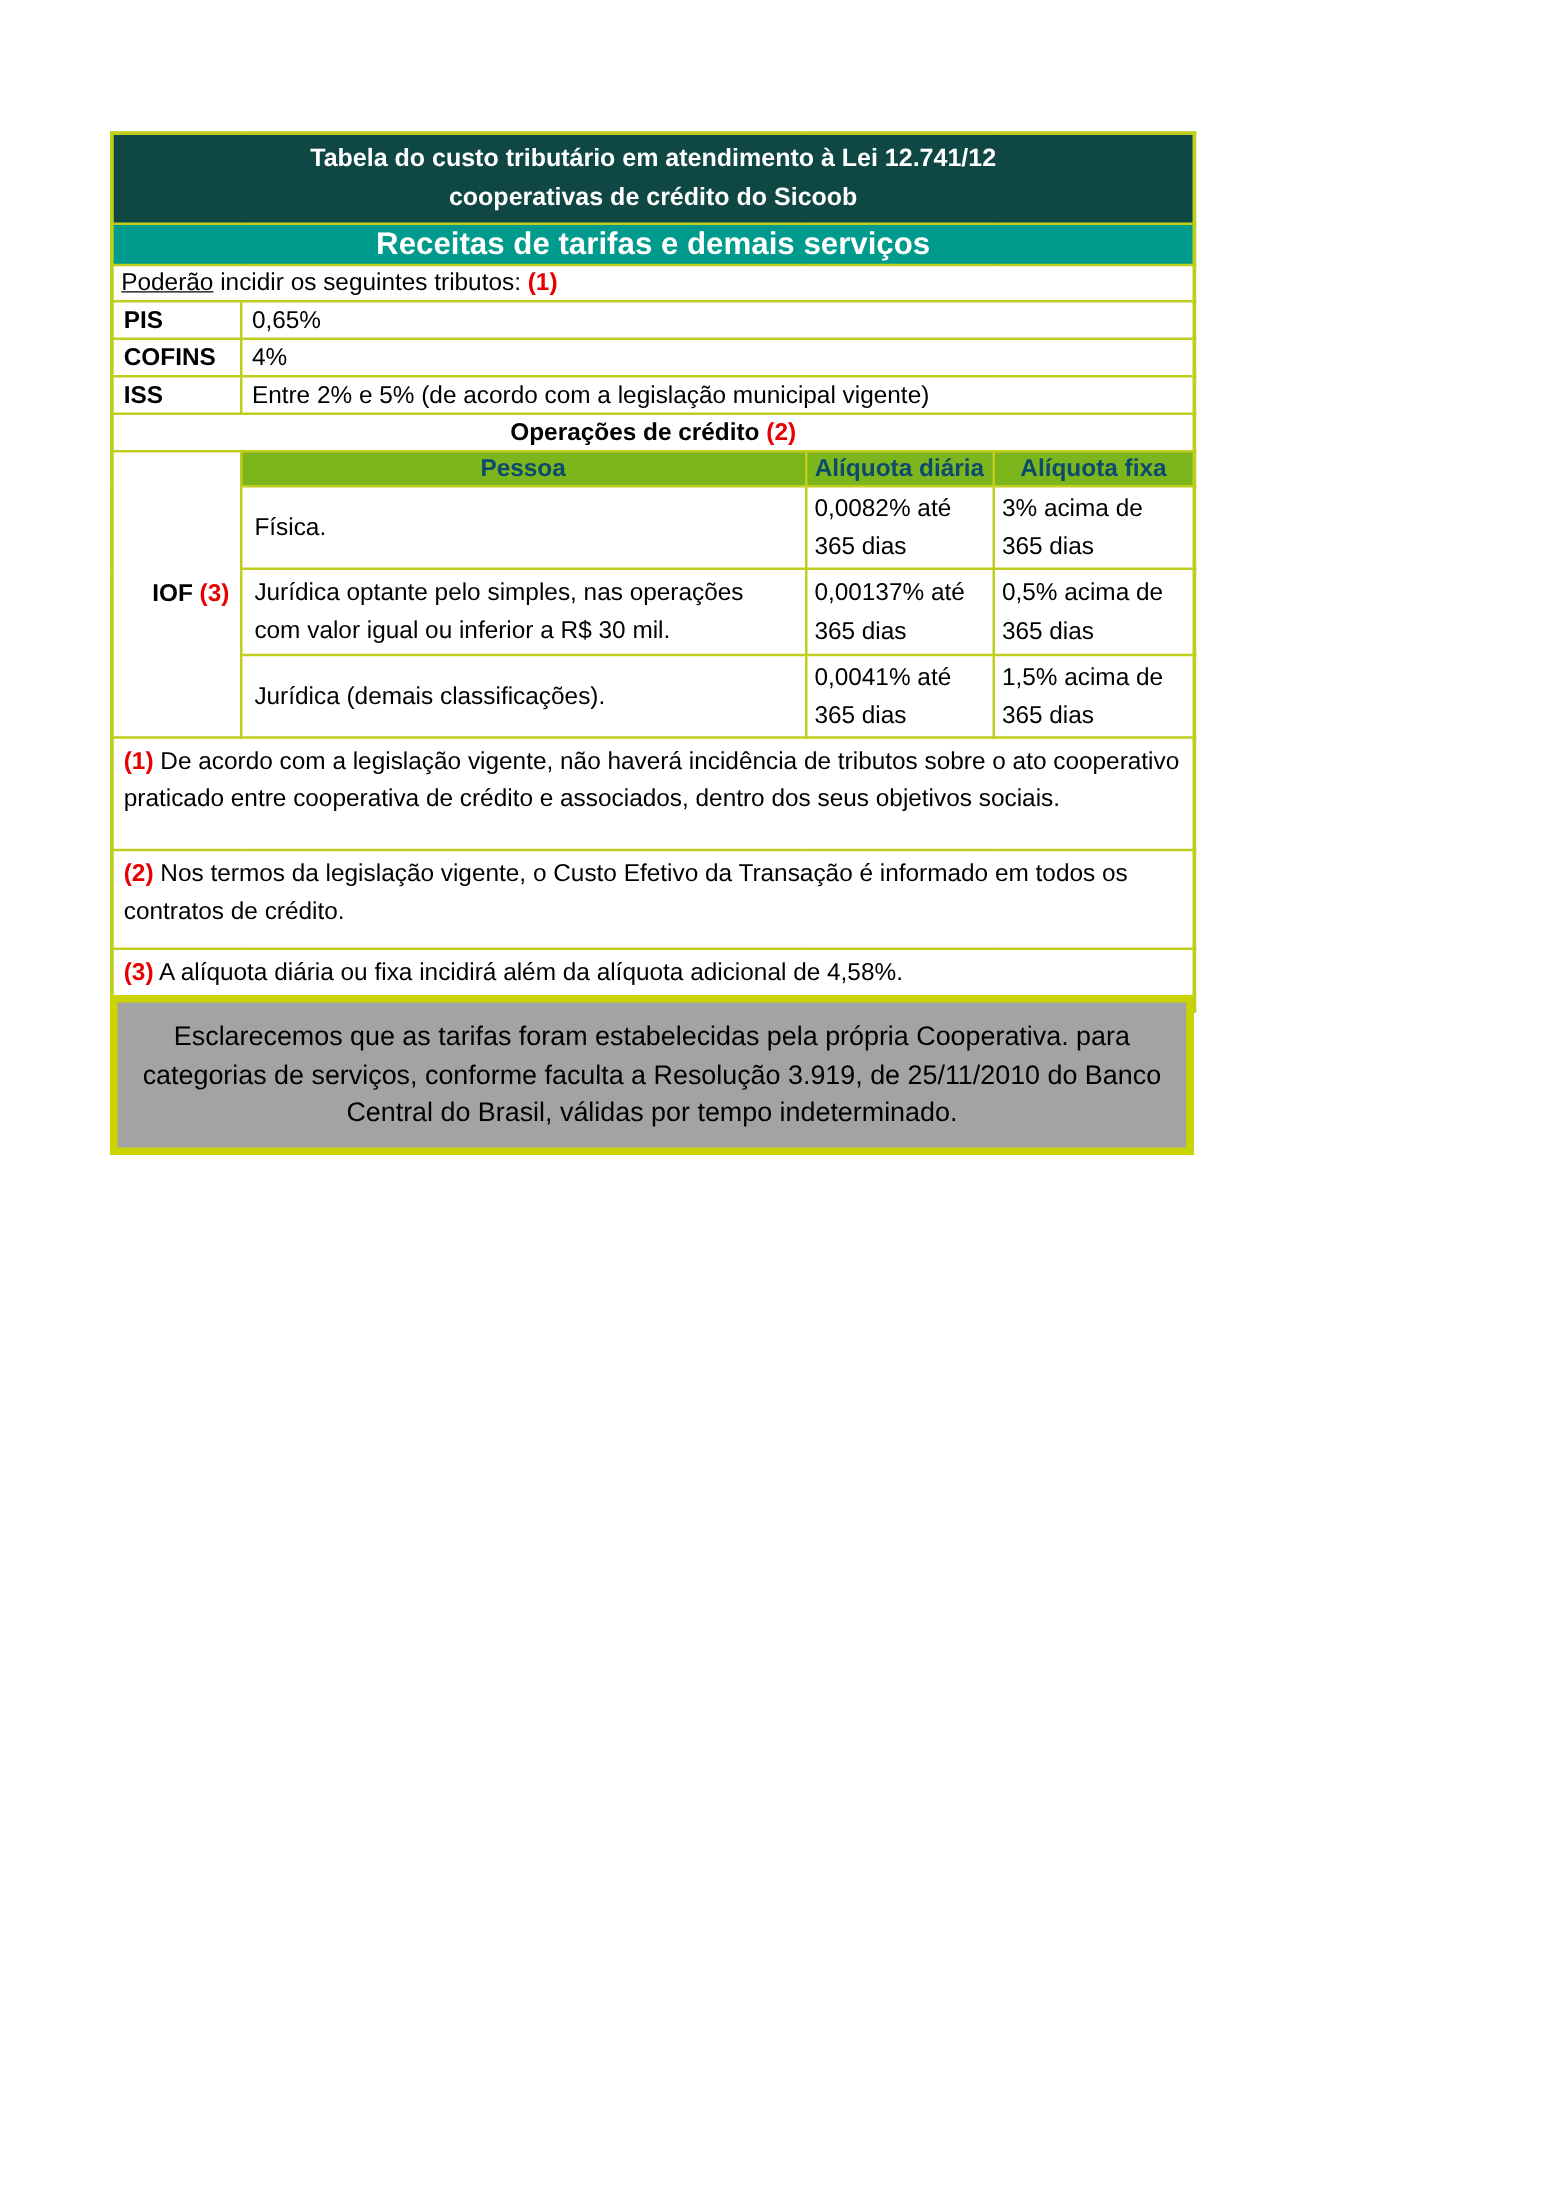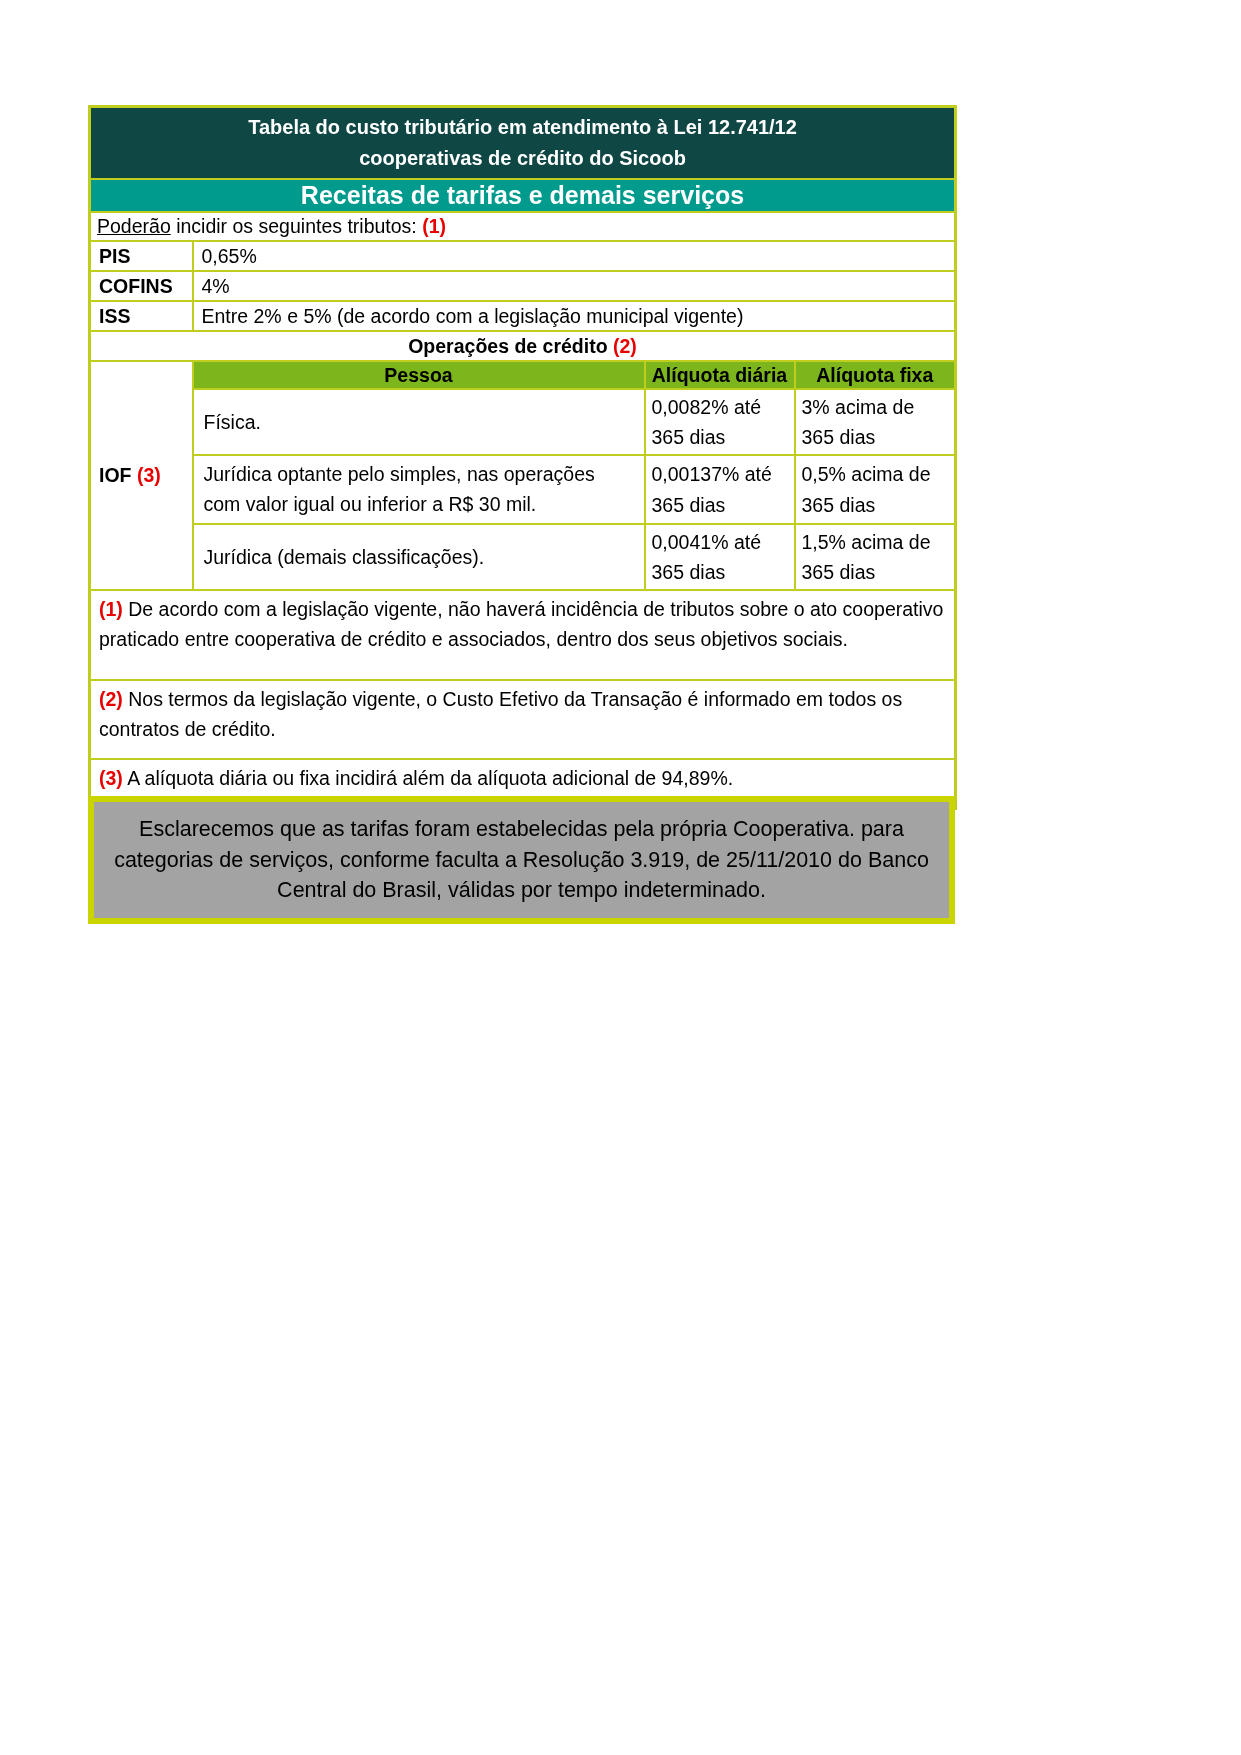--- a/index.html
+++ b/index.html
@@ -57,27 +57,27 @@
     font-size:25px;
     height:28px;
     padding:1px;
   }
   td.intro-cell{height:28px;padding:2px 6px;}
   td.tax-name{font-weight:bold;height:30px;}
   td.tax-value{height:30px;}
   td.ops-cell{text-align:center;font-weight:bold;height:30px;}
   td.col-head{
     background:var(--green);
-    color:#000000;
+    color:#0c4a6e;
     font-weight:bold;
     text-align:center;
     height:28px;
     padding:1px;
   }
-  td.iof-cell{text-align:left;font-weight:bold;}
+  td.iof-cell{text-align:right;font-weight:bold;}
   tr.iof-row td{height:60px;}
   td.pessoa-cell{text-align:left;padding:4px 10px;line-height:1.5;margin-left:16px;}
   td.num-cell{text-align:left;line-height:1.55;padding:2px 6px;}
   td.footnote-cell{
     vertical-align:top;
     text-align:left;
     line-height:1.5;
     padding:4px 8px 14px 8px;
   }
   td.fn1{height:90px;}
@@ -183,21 +183,21 @@
     </tr>
 
     <tr>
       <td colspan="4" class="footnote-cell fn2">
         <span class="red">(2)</span><span> Nos termos da legislação vigente, o Custo Efetivo da Transação é informado em todos os contratos de crédito.</span>
       </td>
     </tr>
 
     <tr>
       <td colspan="4" class="footnote-cell fn3">
-        <span class="red">(3)</span><span> A alíquota diária ou fixa incidirá além da alíquota adicional de 94,89%.</span>
+        <span class="red">(3)</span><span> A alíquota diária ou fixa incidirá além da alíquota adicional de 4,58%.</span>
       </td>
     </tr>
 
   </tbody>
     </table>
 
   <div class="disclaimer">
     <span>Esclarecemos que as tarifas foram estabelecidas pela própria Cooperativa. para categorias de serviços, conforme faculta a Resolução 3.919, de 25/11/2010 do Banco Central do Brasil, válidas por tempo indeterminado.</span>
   </div>
 

